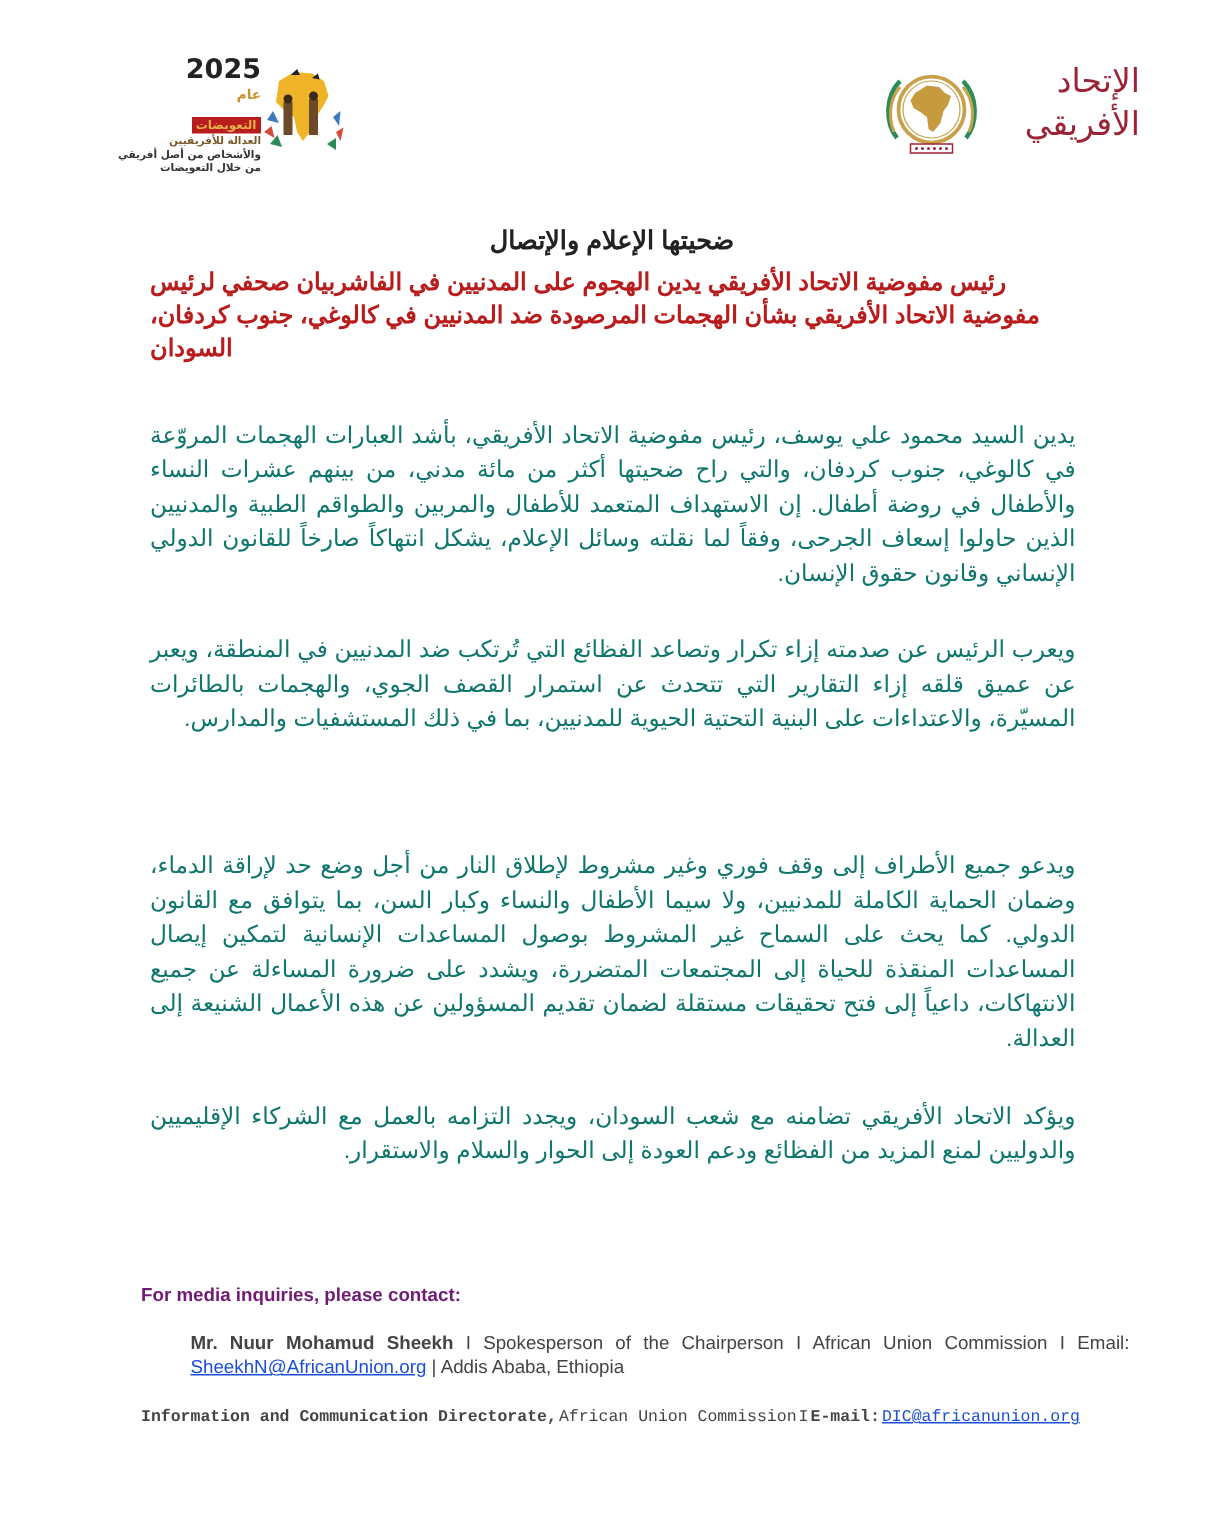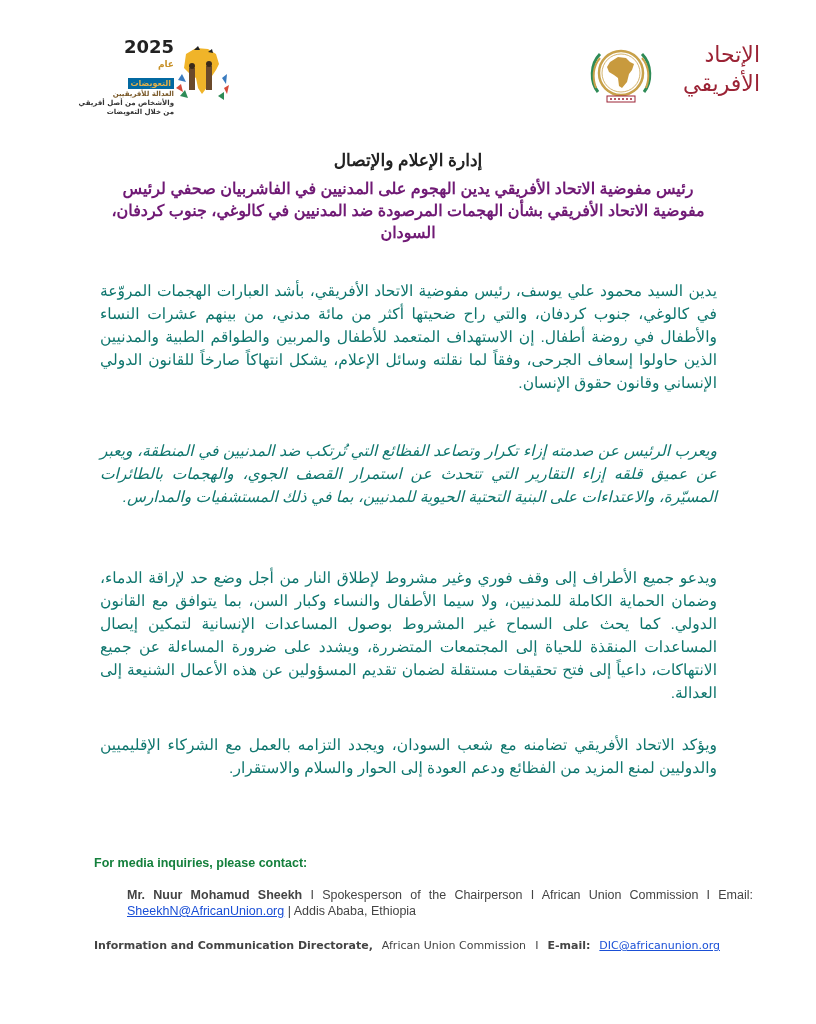--- a/index.html
+++ b/index.html
@@ -11,42 +11,42 @@
   .au-logo { position: absolute; left: 588px; top: 40px; width: 180px; height: 80px; }
   .au-emblem { position: absolute; left: 0; top: 2px; width: 66px; height: 66px; }
   .au-text { position: absolute; left: 72px; top: 0px; width: 100px; text-align: right; direction: rtl; color: #9b2335; font-family: "DejaVu Sans", sans-serif; font-size: 22px; line-height: 29px; }
 
   
   .rep-logo { position: absolute; left: 104px; top: 40px; width: 130px; height: 70px; }
   .rep-text { position: absolute; left: 0; top: 0; width: 70px; direction: rtl; text-align: right; font-family: "DejaVu Sans", sans-serif; }
   .rep-year { display: block; font-size: 13px; font-weight: bold; color: #222; line-height: 14px; }
   .rep-year .year-num { font-size: 18px; margin-top: 40px; }
   .rep-year .year-word { color: #c8922a; font-size: 9px; margin-left: 4px; }
-  .rep-title-tag { display: inline-block; background: #0369a1; color: #e3b14a; font-size: 8px; font-weight: bold; padding: 0 3px; line-height: 11px; margin-top: 1px; }
+  .rep-title-tag { display: inline-block; background: #b91c1c; color: #e3b14a; font-size: 8px; font-weight: bold; padding: 0 3px; line-height: 11px; margin-top: 1px; }
   .rep-line { display: block; font-size: 7px; line-height: 9px; font-weight: bold; color: #333; white-space: nowrap; }
   .rep-line.accent { color: #7a5a2a; }
   .rep-emblem { position: absolute; left: 68px; top: 0; width: 58px; height: 62px; }
   .dept-title { position: absolute; left: 100px; top: 150px; width: 616px; text-align: center; direction: rtl; font-size: 17px; font-weight: bold; color: #222; }
-  .headline { position: absolute; left: 100px; top: 178px; width: 616px; direction: rtl; text-align: center; font-size: 16px; font-weight: bold; line-height: 22px; color: #701a75; }
+  .headline { position: absolute; left: 100px; top: 178px; width: 616px; direction: rtl; text-align: left; font-size: 16px; font-weight: bold; line-height: 22px; color: #b91c1c; }
 
   .para { position: absolute; left: 100px; width: 617px; direction: rtl; text-align: justify; text-align-last: right; font-size: 15.5px; line-height: 23px; color: #0f766e; margin: 0; }
   .p1 { top: 279px; }
-  .p2 { top: 439px; font-style: italic; }
+  .p2 { top: 422px; }
   .p3 { top: 566px; }
   .p4 { top: 733px; }
 
   
   .contact { position: absolute; left: 94px; width: 626px; font-family: "Liberation Sans", sans-serif; color: #333; }
-  .media-heading { top: 856px; font-size: 12.5px; font-weight: bold; color: #15803d; }
+  .media-heading { top: 856px; font-size: 12.5px; font-weight: bold; color: #701a75; }
   .spokes { top: 887px; font-size: 12.5px; line-height: 16px; text-align: justify; text-align-last: left; color: #444; margin-left: 33px; }
   .spokes b { color: #444; }
   .link { color: #1a4fd6; text-decoration: underline; }
 
   .footer { top: 937px; font-family: "DejaVu Sans", sans-serif; font-size: 11px; line-height: 17px; color: #444; }
-  .footer .line1 { display: flex; justify-content: space-between; }
+  .footer .line1 { display: flex; justify-content: space-between; font-family: Liberation Mono, monospace; }
   .footer .line1 span { white-space: nowrap; }
   .footer .line2 span.sep { margin: 0 3px; }
   .footer .ulink { color: #333; text-decoration: underline; }
   .footer .blink { color: #1a4fd6; text-decoration: underline; }
 </style>
 </head>
 <body>
 
 <div class="header">
 
@@ -97,21 +97,21 @@
           <circle cx="43" cy="57" r="1"></circle>
       </g>
     </svg>
     <div class="au-text">
       <div>الإتحاد</div>
       <div>الأفريقي</div>
     </div>
   </div>
 </div>
 
-<div class="dept-title">إدارة الإعلام والإتصال</div>
+<div class="dept-title">ضحيتها الإعلام والإتصال</div>
 <div class="headline">رئيس مفوضية الاتحاد الأفريقي يدين الهجوم على المدنيين في الفاشربيان صحفي لرئيس مفوضية الاتحاد الأفريقي بشأن الهجمات المرصودة ضد المدنيين في كالوغي، جنوب كردفان، السودان</div>
 
 <p class="para p1">يدين السيد محمود علي يوسف، رئيس مفوضية الاتحاد الأفريقي، بأشد العبارات الهجمات المروّعة في كالوغي، جنوب كردفان، والتي راح ضحيتها أكثر من مائة مدني، من بينهم عشرات النساء والأطفال في روضة أطفال. إن الاستهداف المتعمد للأطفال والمربين والطواقم الطبية والمدنيين الذين حاولوا إسعاف الجرحى، وفقاً لما نقلته وسائل الإعلام، يشكل انتهاكاً صارخاً للقانون الدولي الإنساني وقانون حقوق الإنسان.</p>
 <p class="para p2">ويعرب الرئيس عن صدمته إزاء تكرار وتصاعد الفظائع التي تُرتكب ضد المدنيين في المنطقة، ويعبر عن عميق قلقه إزاء التقارير التي تتحدث عن استمرار القصف الجوي، والهجمات بالطائرات المسيّرة، والاعتداءات على البنية التحتية الحيوية للمدنيين، بما في ذلك المستشفيات والمدارس.</p>
 <p class="para p3">ويدعو جميع الأطراف إلى وقف فوري وغير مشروط لإطلاق النار من أجل وضع حد لإراقة الدماء، وضمان الحماية الكاملة للمدنيين، ولا سيما الأطفال والنساء وكبار السن، بما يتوافق مع القانون الدولي. كما يحث على السماح غير المشروط بوصول المساعدات الإنسانية لتمكين إيصال المساعدات المنقذة للحياة إلى المجتمعات المتضررة، ويشدد على ضرورة المساءلة عن جميع الانتهاكات، داعياً إلى فتح تحقيقات مستقلة لضمان تقديم المسؤولين عن هذه الأعمال الشنيعة إلى العدالة.</p>
 <p class="para p4">ويؤكد الاتحاد الأفريقي تضامنه مع شعب السودان، ويجدد التزامه بالعمل مع الشركاء الإقليميين والدوليين لمنع المزيد من الفظائع ودعم العودة إلى الحوار والسلام والاستقرار.</p>
 
 <div class="contact media-heading">For media inquiries, please contact:</div>
 
 <div class="contact spokes">

